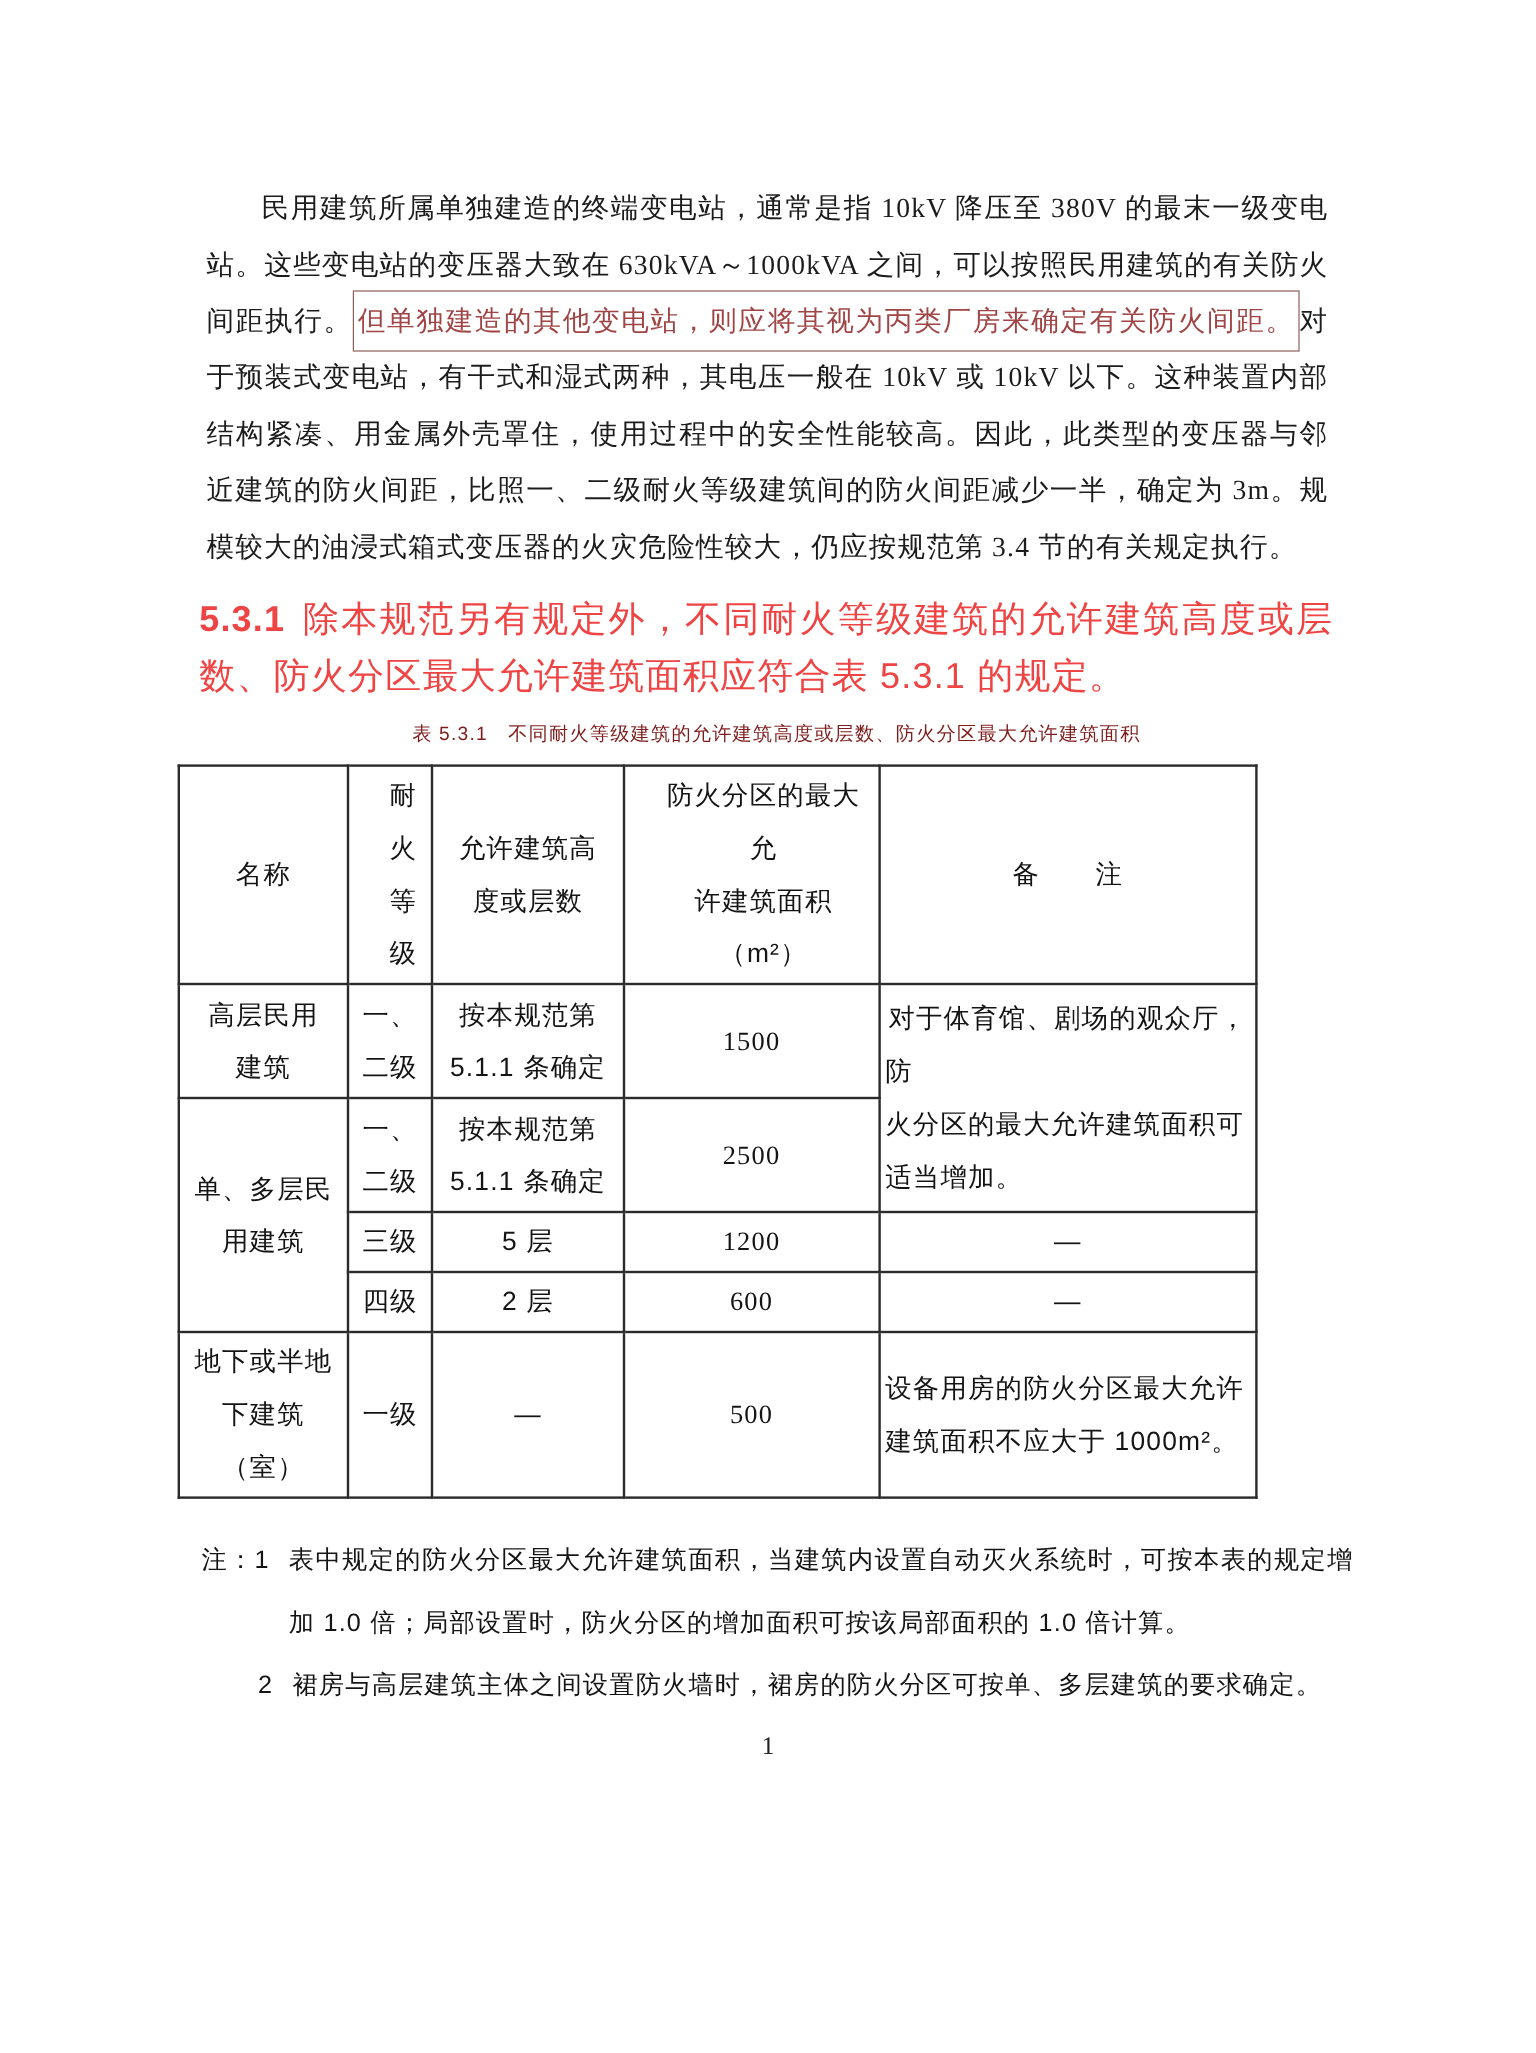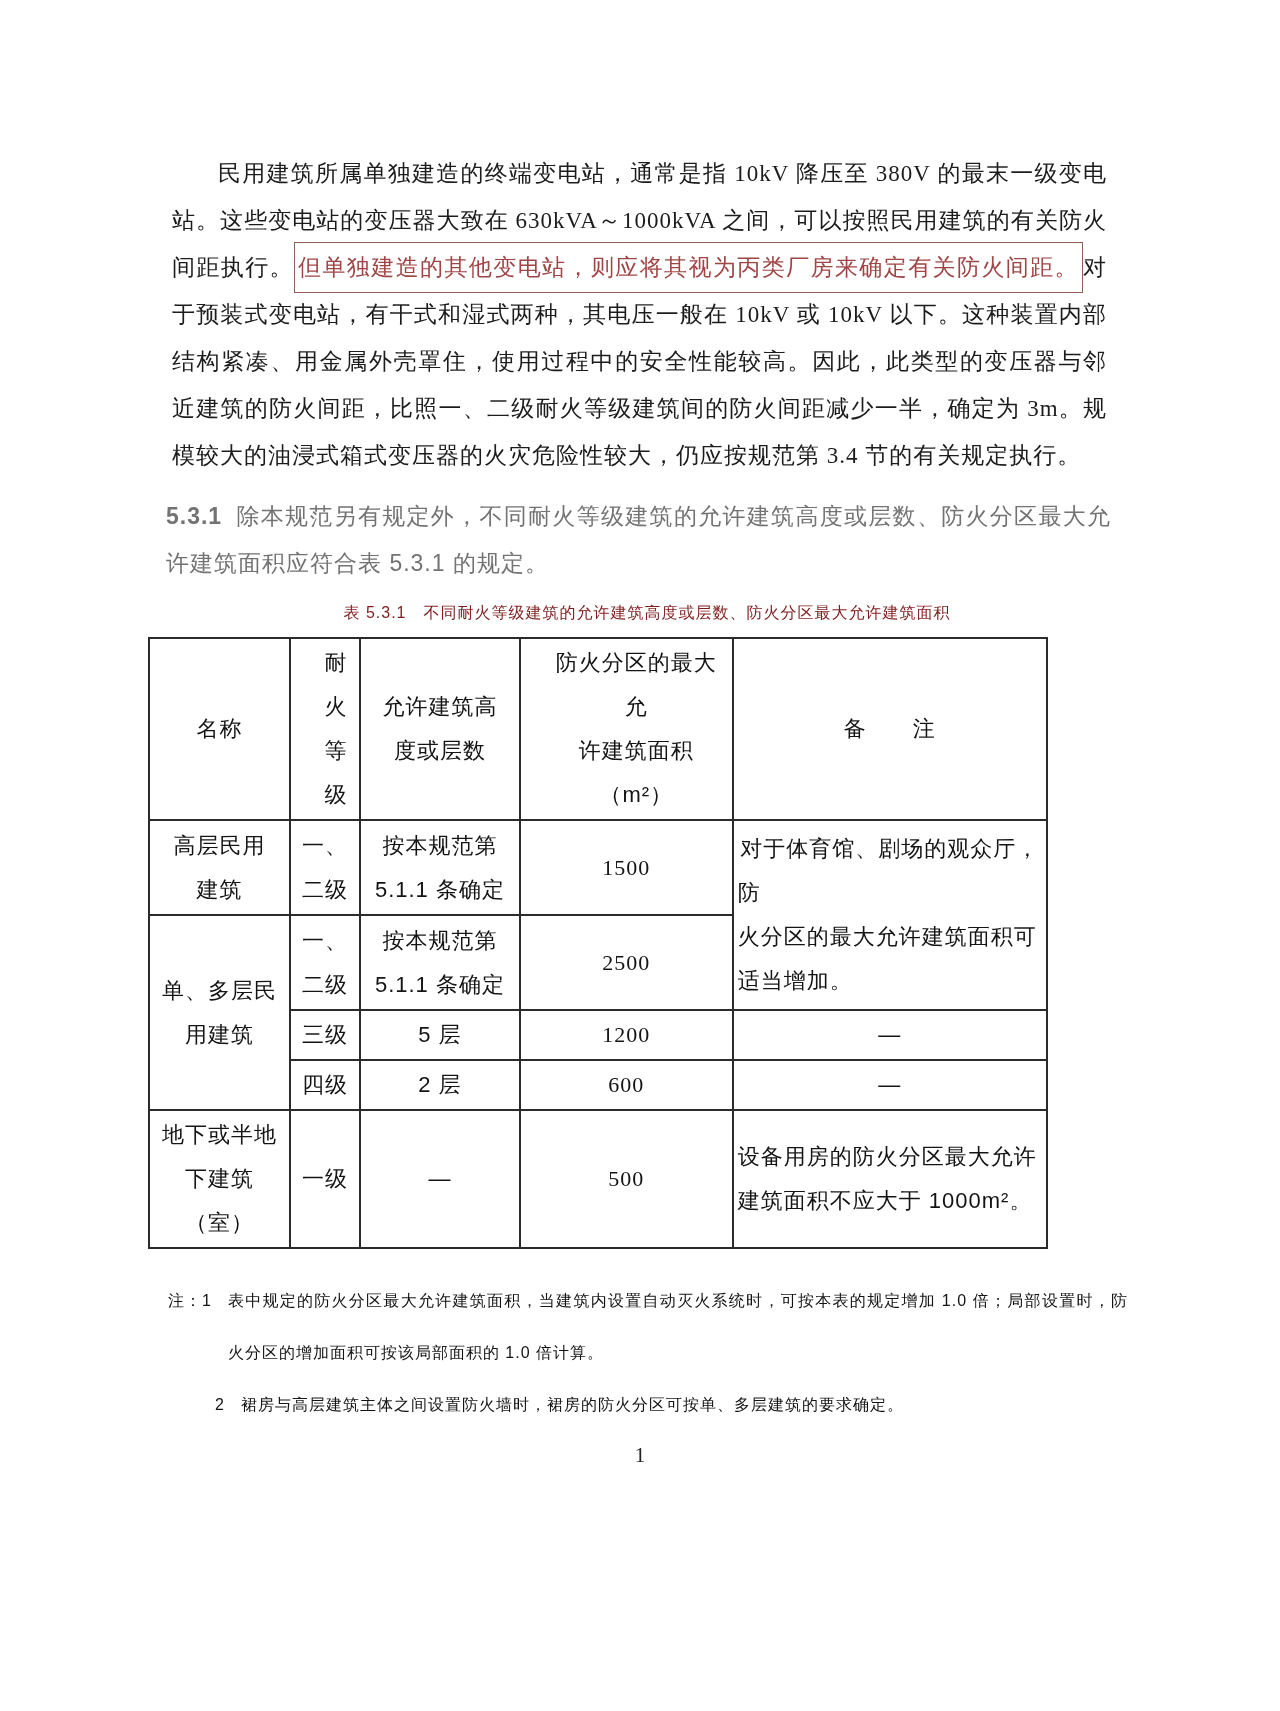--- a/index.html
+++ b/index.html
@@ -43,25 +43,25 @@
     font-size: 28px;
     line-height: 47px;
     letter-spacing: 2px;
     color: #111;
   }
   
   .clause-para {
     width: 945px;
     margin: 14px 0 0 166px;
     font-family: "Liberation Sans", "DejaVu Sans", sans-serif;
-    font-size: 23px;
+    font-size: 30px;
     line-height: 47px;
     letter-spacing: 1px;
     text-align: justify;
-    color: #737373;
+    color: #ef4444;
   }
   .clause-num { font-weight: bold; padding-right: 14px; }
   
   .table-title {
     width: 998px;
     margin: 6px 0 0 148px;
     text-align: center;
     font-family: "Liberation Sans", "DejaVu Sans", sans-serif;
     font-size: 16px;
     letter-spacing: 1px;
@@ -103,21 +103,21 @@
     text-align-last: left;
     padding-left: 14px;
     padding-right: 10px;
   }
   td.num-cell { font-family: "Liberation Serif", "DejaVu Serif", serif; letter-spacing: 1px; }
   
   .notes {
     width: 960px;
     margin: 26px 0 0 168px;
     font-family: "Liberation Sans", "DejaVu Sans", sans-serif;
-    font-size: 16px;
+    font-size: 21px;
     line-height: 52px;
     letter-spacing: 1px;
     color: #141414;
   }
   .note-item { display: flex; align-items: flex-start; }
   .note-label { flex: 0 0 auto; white-space: pre; padding-right: 16px; }
   .note-label-2 { margin-left: 47px; }
   .note-body { flex: 1 1 auto; text-align: justify; }
   
   .page-number {

